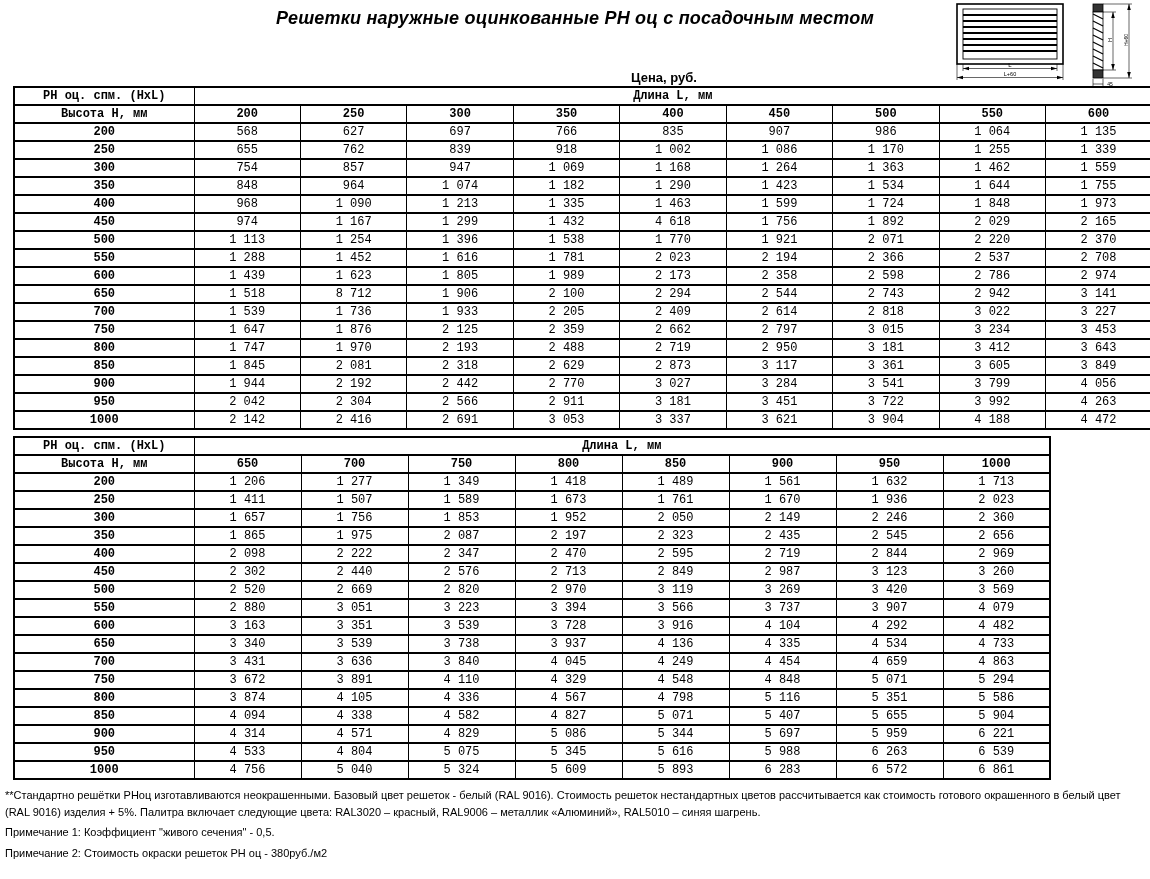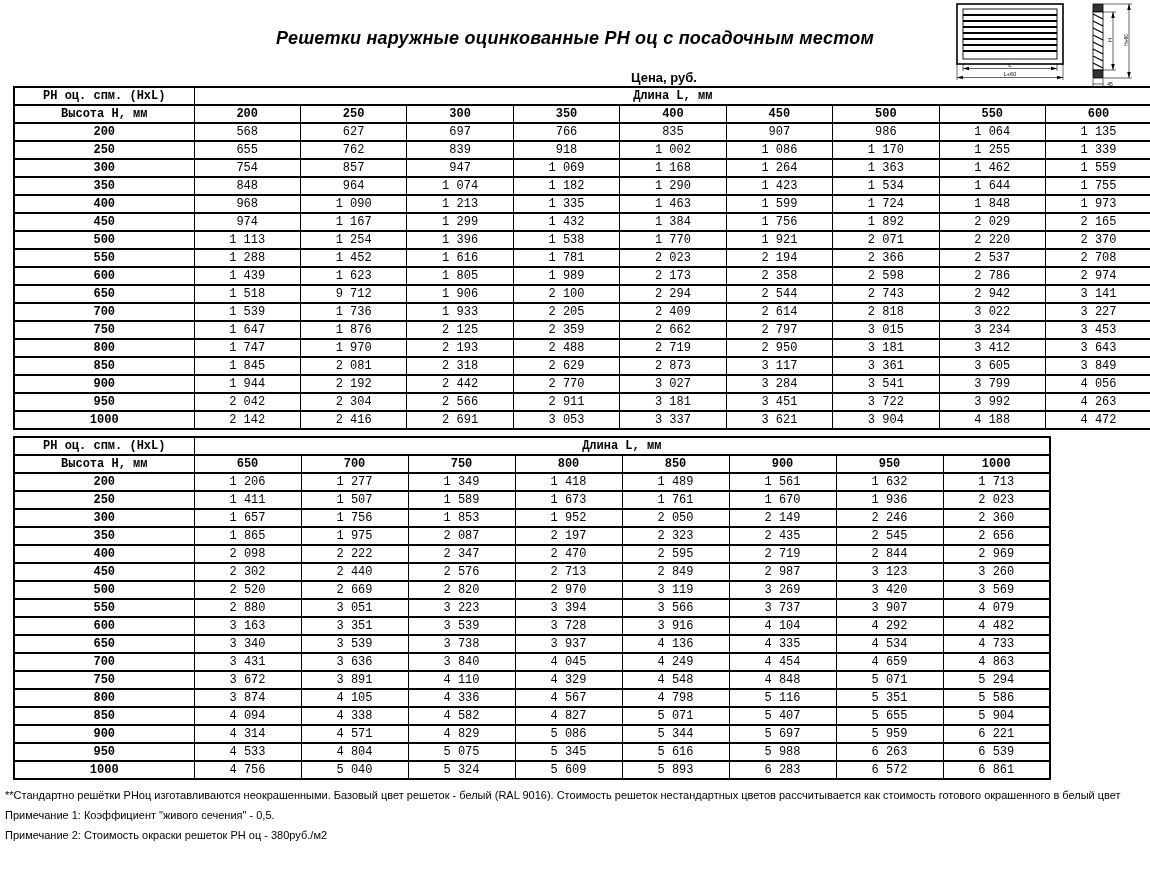--- a/index.html
+++ b/index.html
@@ -2,21 +2,21 @@
 <html><head>
 <meta charset="utf-8">
 <style>
   html,body{margin:0;padding:0}
   body{
     width:1150px;height:879px;background:#fff;color:#000;
     font-family:"Liberation Sans",sans-serif;overflow:hidden;
   }
   .header{position:relative;height:70px}
   .title{
-    padding-top:28px;text-align:center;
+    padding-top:8px;text-align:center;
     font-size:18px;font-weight:bold;font-style:italic;letter-spacing:.2px;
   }
   .drawings{position:absolute;top:2px;right:10px;display:flex;gap:18px;align-items:flex-start}
   .price-label{
     margin-left:185px;width:958px;text-align:center;
     font-weight:bold;font-size:13px;height:16px;
   }
   table{
     border-collapse:collapse;table-layout:fixed;margin-left:13px;
     font-size:12px;border:2px solid #000;font-family:Liberation Mono, monospace;
@@ -194,21 +194,21 @@
         <td>1 724</td>
         <td>1 848</td>
         <td>1 973</td>
       </tr>
       <tr>
         <td class="bold">450</td>
         <td>974</td>
         <td>1 167</td>
         <td>1 299</td>
         <td>1 432</td>
-        <td>1 384</td>
+        <td>4 618</td>
         <td>1 756</td>
         <td>1 892</td>
         <td>2 029</td>
         <td>2 165</td>
       </tr>
       <tr>
         <td class="bold">500</td>
         <td>1 113</td>
         <td>1 254</td>
         <td>1 396</td>
@@ -239,21 +239,21 @@
         <td>1 989</td>
         <td>2 173</td>
         <td>2 358</td>
         <td>2 598</td>
         <td>2 786</td>
         <td>2 974</td>
       </tr>
       <tr>
         <td class="bold">650</td>
         <td>1 518</td>
-        <td>9 712</td>
+        <td>8 712</td>
         <td>1 906</td>
         <td>2 100</td>
         <td>2 294</td>
         <td>2 544</td>
         <td>2 743</td>
         <td>2 942</td>
         <td>3 141</td>
       </tr>
       <tr>
         <td class="bold">700</td>
@@ -547,15 +547,16 @@
         <td>5 893</td>
         <td>6 283</td>
         <td>6 572</td>
         <td>6 861</td>
       </tr>
     </tbody>
 </table>
 
 <div class="footnotes">
   <div class="fn fn-gap">**Стандартно решётки РНоц изготавливаются неокрашенными. Базовый цвет решеток - белый (RAL 9016). Стоимость решеток нестандартных цветов рассчитывается как стоимость готового окрашенного в белый цвет</div>
+  <div class="fn">(RAL 9016) изделия + 5%. Палитра включает следующие цвета:  RAL3020 – красный, RAL9006 – металлик «Алюминий», RAL5010 – синяя шагрень.</div>
   <div class="note">Примечание 1: Коэффициент "живого сечения" - 0,5.</div>
   <div class="note">Примечание 2: Стоимость окраски решеток РН оц - 380руб./м2</div>
 </div>
 
 </body></html>

